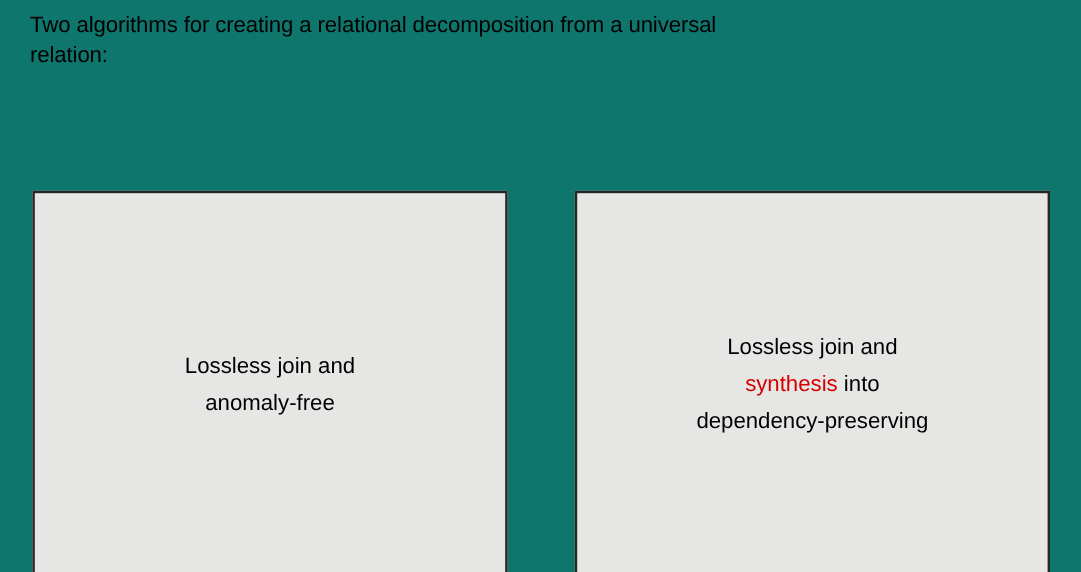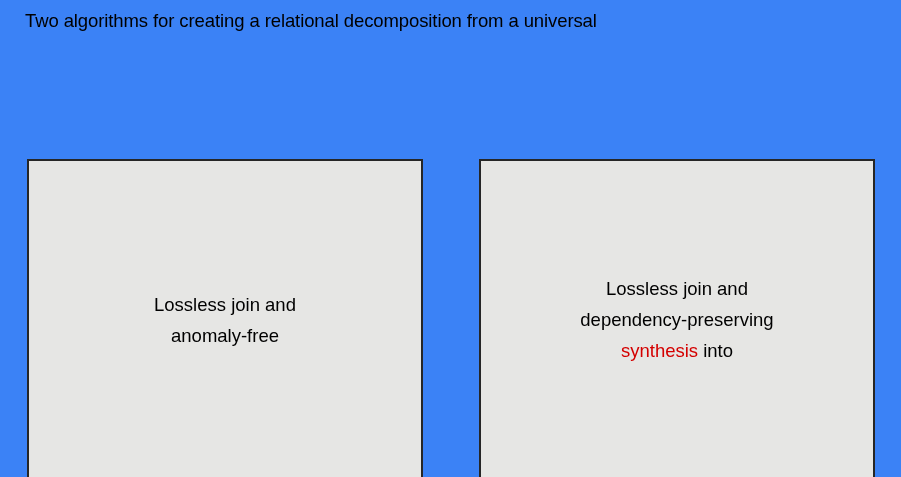--- a/index.html
+++ b/index.html
@@ -16,21 +16,21 @@
     color: #000000;
     -webkit-font-smoothing: antialiased;
   }
 
   #slide {
     position: absolute;
     left: 0;
     top: 0;
     width: 901px;
     height: 477px;
-    background: #3b82f6;
+    background: #0f766e;
   }
 
   
   #heading {
     position: absolute;
     left: 25px;
     top: 8px;
     width: 850px;
     font-size: 18.5px;
     line-height: 25px;
@@ -79,20 +79,21 @@
   .kw-red  { color: #d40000; }
   .kw-bold { font-weight: bold; }
 </style>
 </head>
 <body>
 
 <div id="slide">
 
   <div id="heading">
     <span class="line">Two algorithms for creating a relational decomposition from a universal</span>
+    <span class="line">relation:</span>
   </div>
 
   <div id="boxes">
 
     <div class="algo-box" id="box-decomposition">
       <div class="box-text">
         <span class="line">
           <span>Lossless join and</span>
         </span>
         <span class="line">
@@ -100,22 +101,22 @@
         </span>
       </div>
     </div>
 
     <div class="algo-box" id="box-synthesis">
       <div class="box-text">
         <span class="line">
           <span>Lossless join and</span>
         </span>
         <span class="line">
-          <span>dependency-preserving</span>
+          <span class="kw-red">synthesis</span><span> into</span>
         </span>
         <span class="line">
-          <span class="kw-red">synthesis</span><span> into</span>
+          <span>dependency-preserving</span>
         </span>
       </div>
     </div>
 
   </div>
 </div>
 
 </body></html>

